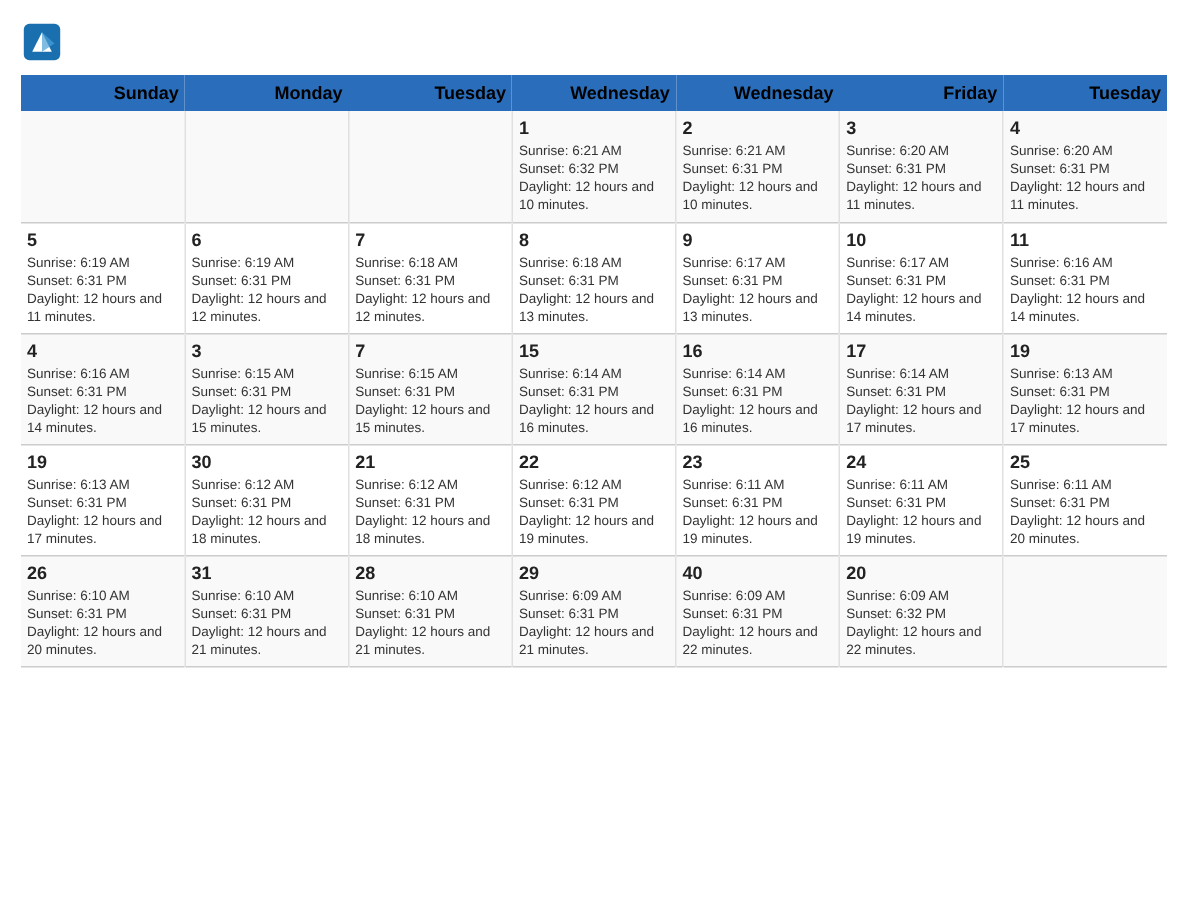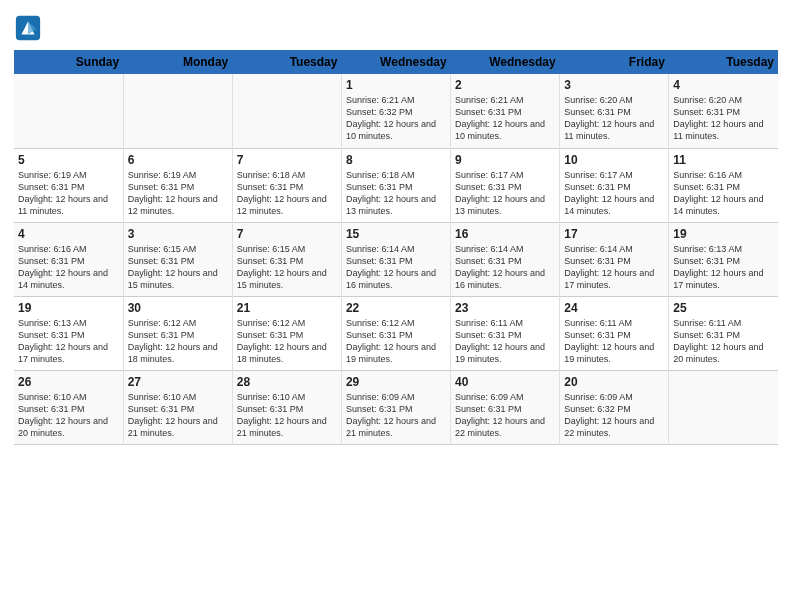--- a/index.html
+++ b/index.html
@@ -296,21 +296,21 @@
           </td>
         </tr>
         <tr>
           <td>
             <span class="day-num">26</span>
             <div class="cell-text" style="white-space: pre-line;">Sunrise: 6:10 AM
 Sunset: 6:31 PM
 Daylight: 12 hours and 20 minutes.</div>
           </td>
           <td>
-            <span class="day-num">27</span>
+            <span class="day-num">31</span>
             <div class="cell-text" style="white-space: pre-line;">Sunrise: 6:10 AM
 Sunset: 6:31 PM
 Daylight: 12 hours and 21 minutes.</div>
           </td>
           <td>
             <span class="day-num">28</span>
             <div class="cell-text" style="white-space: pre-line;">Sunrise: 6:10 AM
 Sunset: 6:31 PM
 Daylight: 12 hours and 21 minutes.</div>
           </td>

